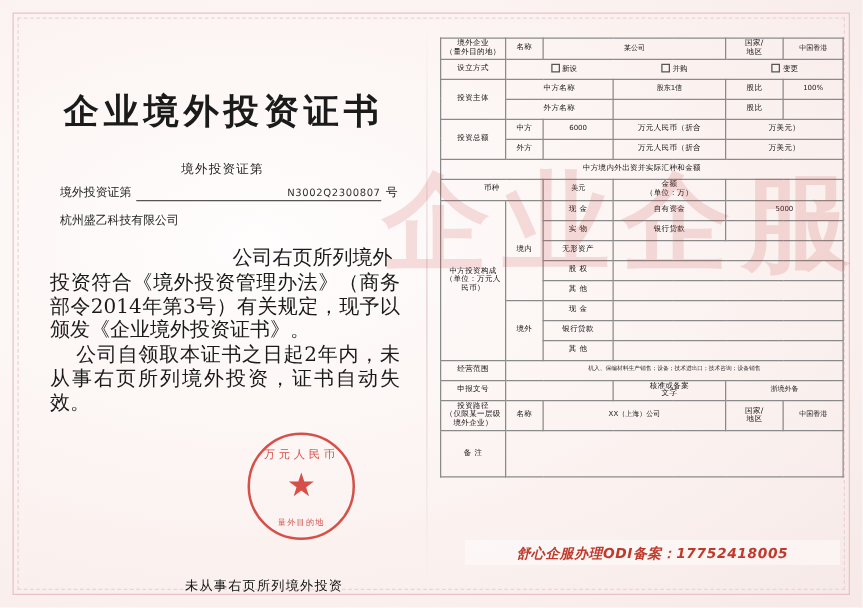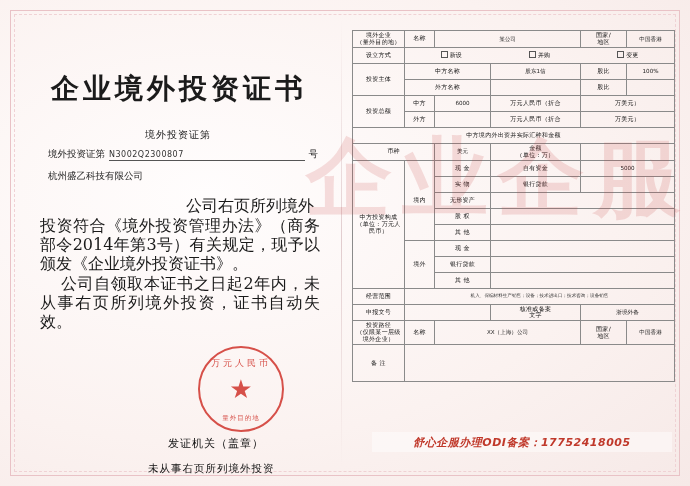--- a/index.html
+++ b/index.html
@@ -41,21 +41,21 @@
     position:absolute;left:0;top:110px;width:320px;
     text-align:center;font-size:10px;color:#222;letter-spacing:1px;
   }
   .certno-row{
     position:absolute;left:30px;top:130px;width:270px;
     font-size:9.5px;color:#222;
     display:flex;align-items:flex-end;gap:4px;
   }
   .certno-row .lbl{white-space:nowrap;}
   .certno-row .val{
-    flex:1;text-align:left;border-bottom:1px solid #555;
+    flex:1;text-align:right;border-bottom:1px solid #555;
     font-size:8px;color:#333;padding-bottom:1px;letter-spacing:.5px;
   }
   .certno-row .tail{white-space:nowrap;}
   .company{
     position:absolute;left:30px;top:152px;font-size:9.5px;color:#222;
   }
   .body-text{
     position:absolute;left:22px;top:178px;width:280px;
     font-size:16px;line-height:19px;color:#1a1a1a;
     font-family:"DejaVu Serif","Liberation Serif",serif;
@@ -160,21 +160,20 @@
       <p>投资符合《境外投资管理办法》（商务部令2014年第3号）有关规定，现予以颁发《企业境外投资证书》。</p>
       <p class="indent">公司自领取本证书之日起2年内，未从事右页所列境外投资，证书自动失效。</p>
     </div>
 
     <div class="seal">
       <div class="sealtop">万元人民币</div>
       <div class="star">★</div>
       <div class="sealbot">量外目的地</div>
     </div>
 
-    <div class="issuer">发证机关（盖章）</div>
     <div class="issue-date">未从事右页所列境外投资</div>
   </div>
 
   <div class="right">
     <table class="form">
       <colgroup>
         <col style="width:52px">
           <col style="width:30px">
           <col style="width:56px">
         <col style="width:48px">

